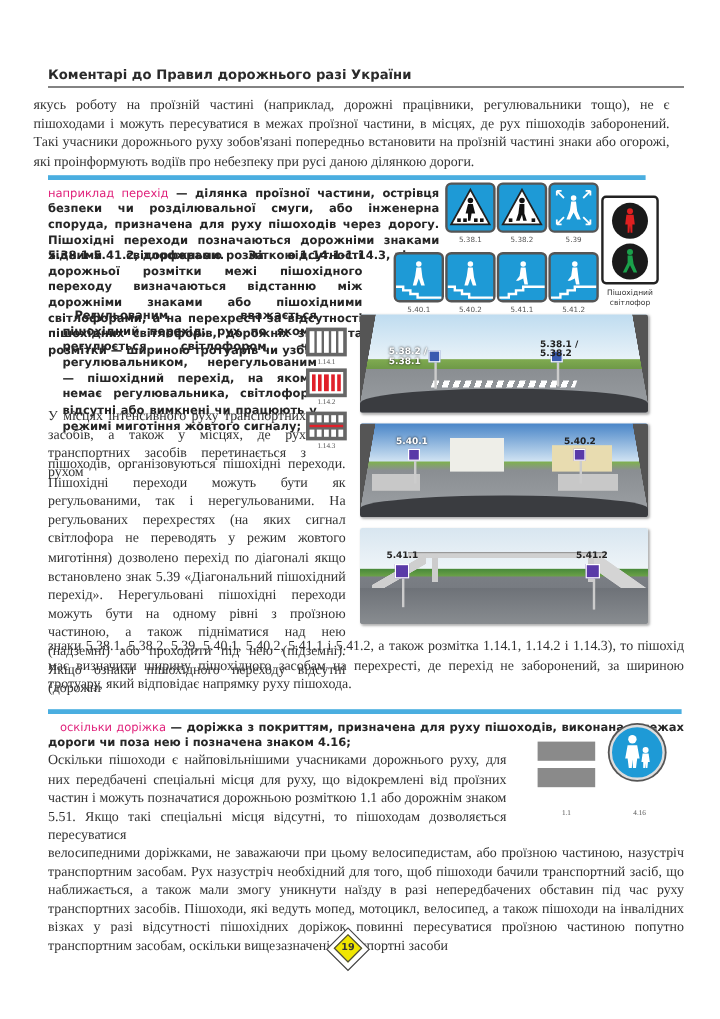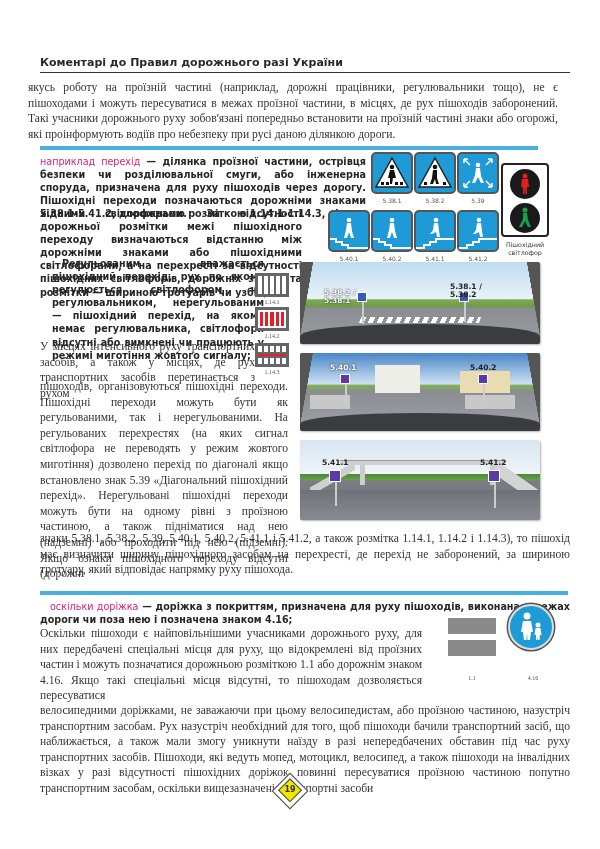--- a/index.html
+++ b/index.html
@@ -238,21 +238,21 @@
 <p class="serif-p body1">У місцях інтенсивного руху транспортних засобів, а також у місцях, де рух транспортних засобів перетинається з рухом</p>
 <p class="serif-p body1-b">пішоходів, організовуються пішохідні переходи. Пішохідні переходи можуть бути як регульованими, так і нерегульованими. На регульованих перехрестях (на яких сигнал світлофора не переводять у режим жовтого миготіння) дозволено перехід по діагоналі якщо встановлено знак 5.39 «Діагональний пішохідний перехід». Нерегульовані пішохідні переходи можуть бути на одному рівні з проїзною частиною, а також підніматися над нею (надземні) або проходити під нею (підземні). Якщо ознаки пішохідного переходу відсутні (дорожні</p>
 <p class="serif-p body1-c">знаки 5.38.1, 5.38.2, 5.39, 5.40.1, 5.40.2, 5.41.1 і 5.41.2, а також розмітка 1.14.1, 1.14.2 і 1.14.3), то пішохід має визначити ширину пішохідного засобам на перехресті, де перехід не заборонений, за шириною тротуару, який відповідає напрямку руху пішохода.</p>
 
 <div class="blue-rule" style="top:591px;width:528px;"></div>
 
 <div class="def-box def2" style="text-indent:10px;">
   <span class="term">оскільки доріжка</span><span> — доріжка з покриттям, призначена для руху пішоходів, виконана в межах дороги чи поза нею і позначена знаком 4.16;</span>
 </div>
 
-<p class="serif-p body2">Оскільки пішоходи є найповільнішими учасниками дорожнього руху, для них передбачені спеціальні місця для руху, що відокремлені від проїзних частин і можуть позначатися дорожньою розміткою 1.1 або дорожнім знаком 4.16. Якщо такі спеціальні місця відсутні, то пішоходам дозволяється пересуватися</p>
+<p class="serif-p body2">Оскільки пішоходи є найповільнішими учасниками дорожнього руху, для них передбачені спеціальні місця для руху, що відокремлені від проїзних частин і можуть позначатися дорожньою розміткою 1.1 або дорожнім знаком 5.51. Якщо такі спеціальні місця відсутні, то пішоходам дозволяється пересуватися</p>
 <p class="serif-p body2-c" style="top:703px;">велосипедними доріжками, не заважаючи при цьому велосипедистам, або проїзною частиною, назустріч транспортним засобам. Рух назустріч необхідний для того, щоб пішоходи бачили транспортний засіб, що наближається, а також мали змогу уникнути наїзду в разі непередбачених обставин під час руху транспортних засобів. Пішоходи, які ведуть мопед, мотоцикл, велосипед, а також пішоходи на інвалідних візках у разі відсутності пішохідних доріжок повинні пересуватися проїзною частиною попутно транспортним засобам, оскільки вищезазначені транспортні засоби</p>
 
 <div class="lane-mark" style="top:618px;"></div>
 <div class="lane-mark" style="top:640px;"></div>
 <div class="m-label" style="left:448px;width:48px;top:675px;">1.1</div>
 <div class="round-sign">
   <svg width="42" height="42" viewBox="0 0 42 42">
       <circle cx="17" cy="10" r="3.5" fill="#fff"></circle>
       <path d="M13,15 L21,15 L23,26 L21,26 L20,34 L17.5,34 L17,27 L16.5,34 L14,34 L13,26 L11,26 Z" fill="#fff"></path>
       <circle cx="28" cy="19" r="2.5" fill="#fff"></circle>

